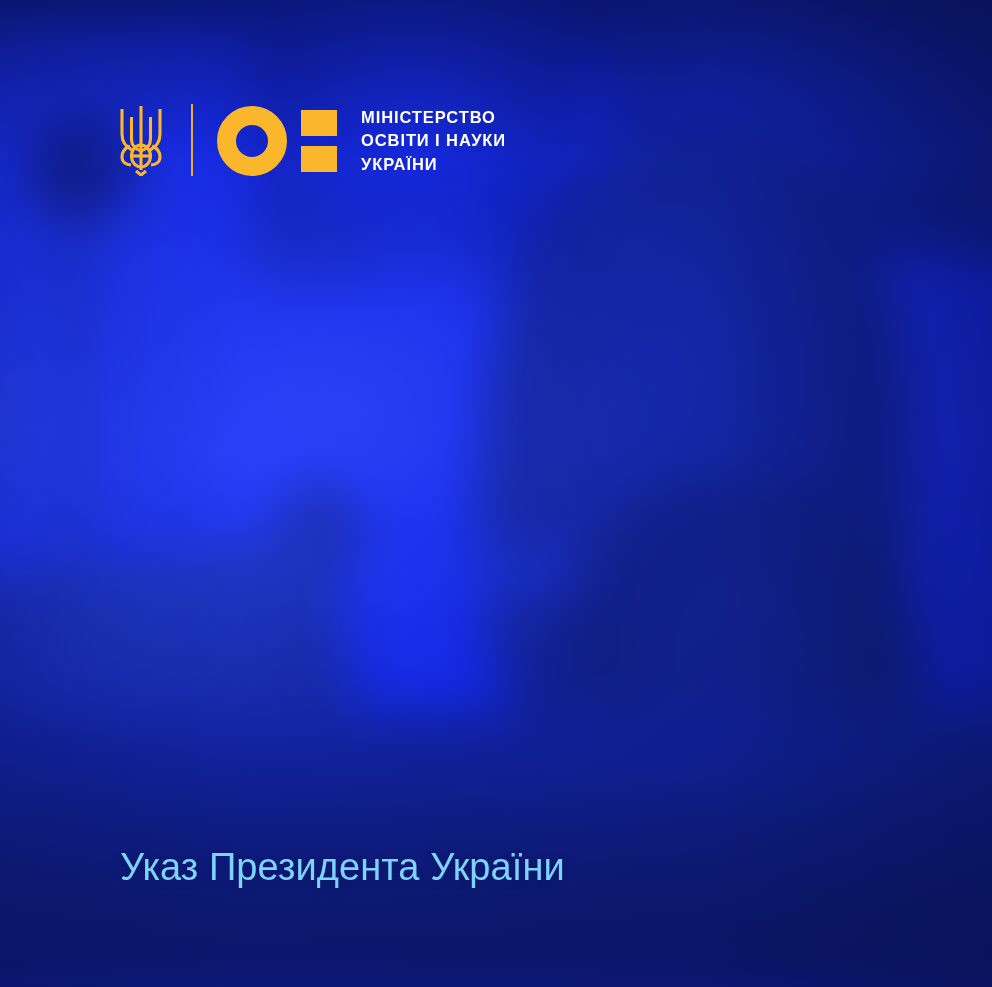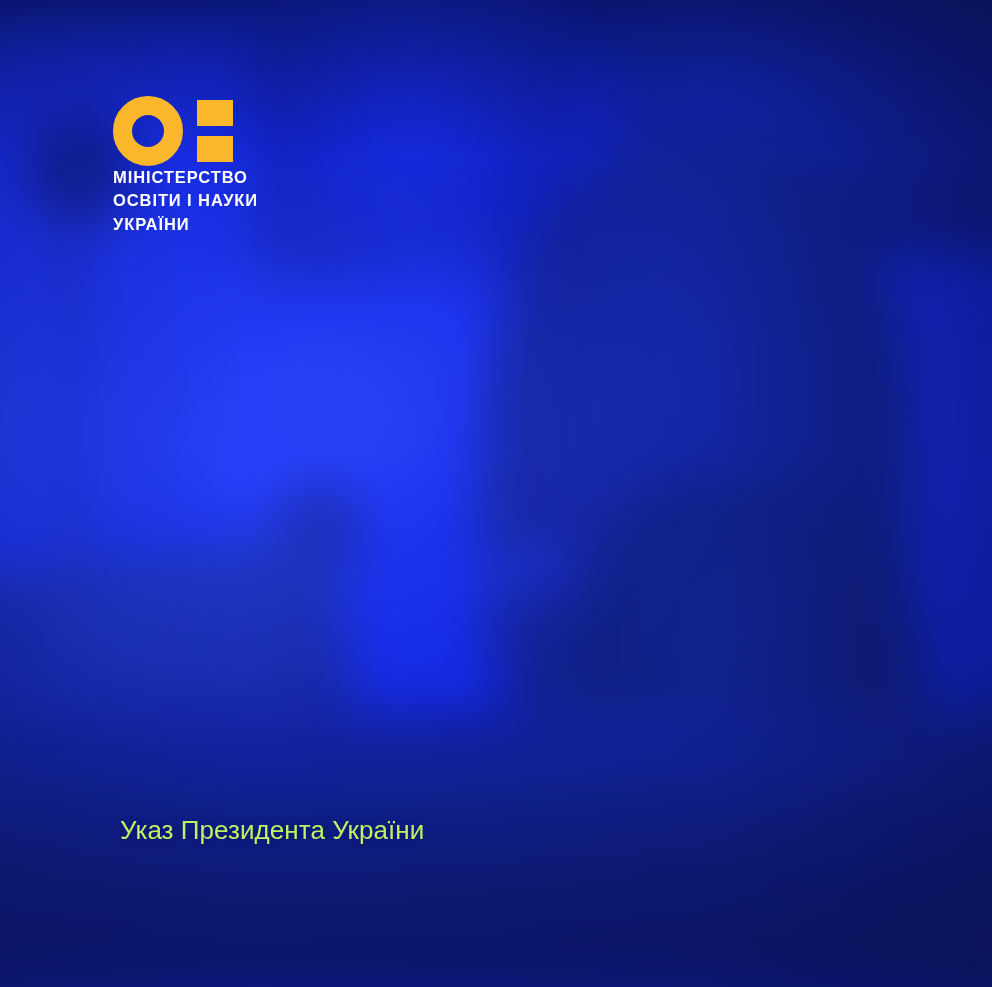--- a/index.html
+++ b/index.html
@@ -129,23 +129,22 @@
       linear-gradient(0deg, rgba(8,16,78,.40) 0%, rgba(8,16,78,0) 22%),
       linear-gradient(90deg, rgba(10,20,90,.20) 0%, rgba(0,0,0,0) 25%, rgba(0,0,0,0) 72%, rgba(8,16,80,.32) 100%);
   }
 
   
   #content{ position:absolute; inset:0; }
 
   
   #logo{
     position:absolute; left:113px; top:96px;
-    display:flex; align-items:flex-start; gap:0;
+    display:flex; align-items:flex-end; gap:0;
     height:80px;
-    flex-direction:column;
   }
   #trident{ width:56px; height:76px; display:block; }
   #logo-divider{
     width:2px; height:72px;
     background:#f9b233;
     margin:0 24px 0 22px;
     opacity:.95;
   }
   #mark{
     display:flex; align-items:center; gap:14px;
@@ -178,23 +177,23 @@
     font-size:57px;
     line-height:84px;
     letter-spacing:.004em;
     text-transform:uppercase;
     text-shadow:0 2px 14px rgba(6,14,70,.30);
   }
   #headline .hl{ display:block; white-space:nowrap; }
 
   
   #caption{
-    position:absolute; left:120px; top:815px;
-    color:#bef264;
-    font-size:26px;
+    position:absolute; left:120px; top:846px;
+    color:#7dd3fc;
+    font-size:38px;
     font-weight:normal;
     letter-spacing:.002em;
     white-space:nowrap;
     text-shadow:0 1px 8px rgba(6,14,70,.35);
   }
 </style>
 </head>
 <body>
 
 <div id="poster">

